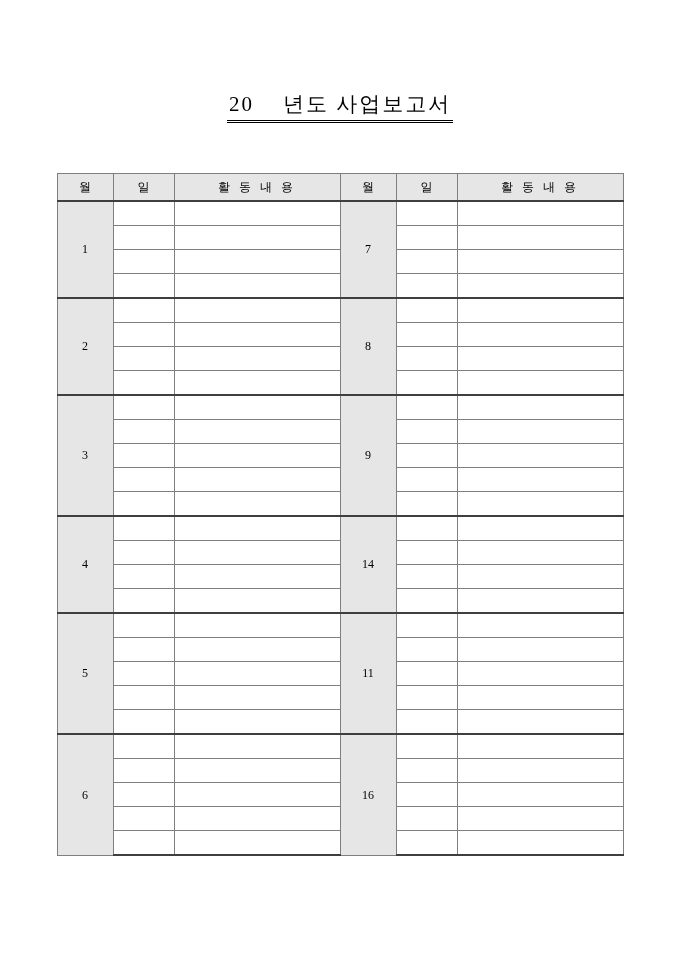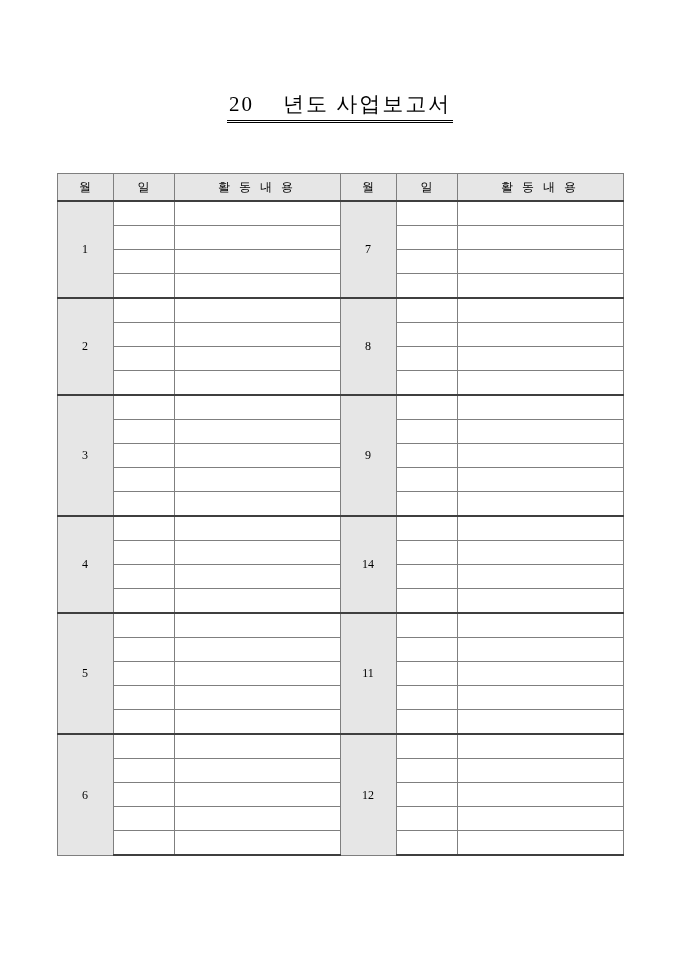--- a/index.html
+++ b/index.html
@@ -254,21 +254,21 @@
         <tr>
           <td class="blank-cell"></td>
           <td class="blank-cell"></td>
           <td class="blank-cell"></td>
           <td class="blank-cell"></td>
         </tr>
         <tr class="group-start">
           <td class="month-cell" rowspan="5">6</td>
           <td class="blank-cell"></td>
           <td class="blank-cell"></td>
-          <td class="month-cell" rowspan="5">12</td>
+          <td class="month-cell" rowspan="5">16</td>
           <td class="blank-cell"></td>
           <td class="blank-cell"></td>
         </tr>
         <tr>
           <td class="blank-cell"></td>
           <td class="blank-cell"></td>
           <td class="blank-cell"></td>
           <td class="blank-cell"></td>
         </tr>
         <tr>

